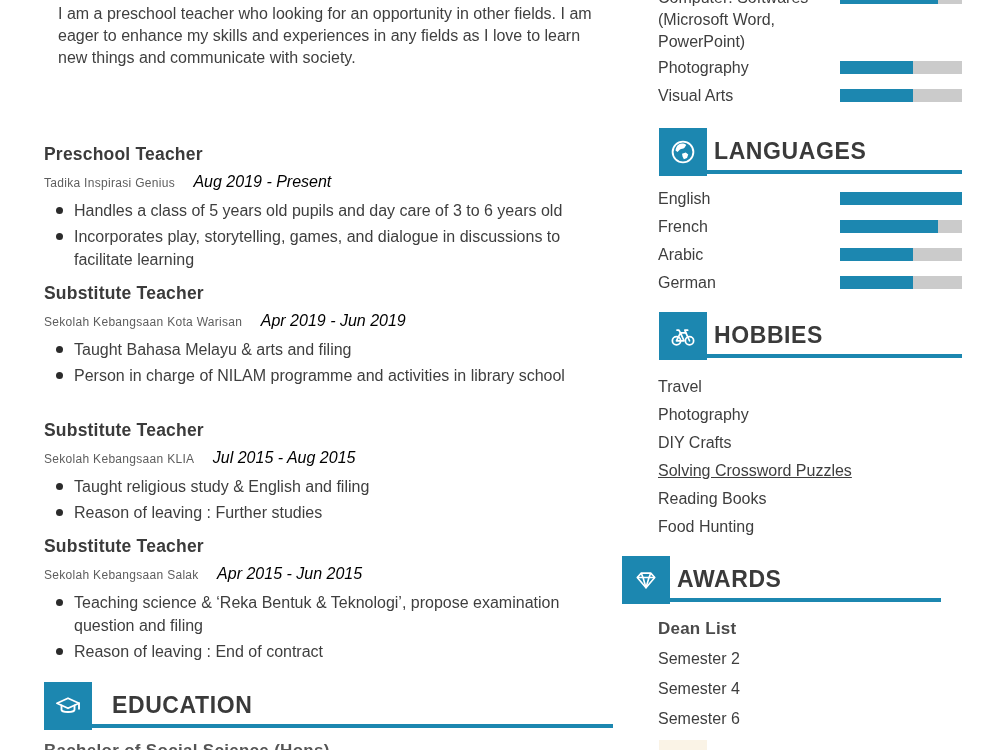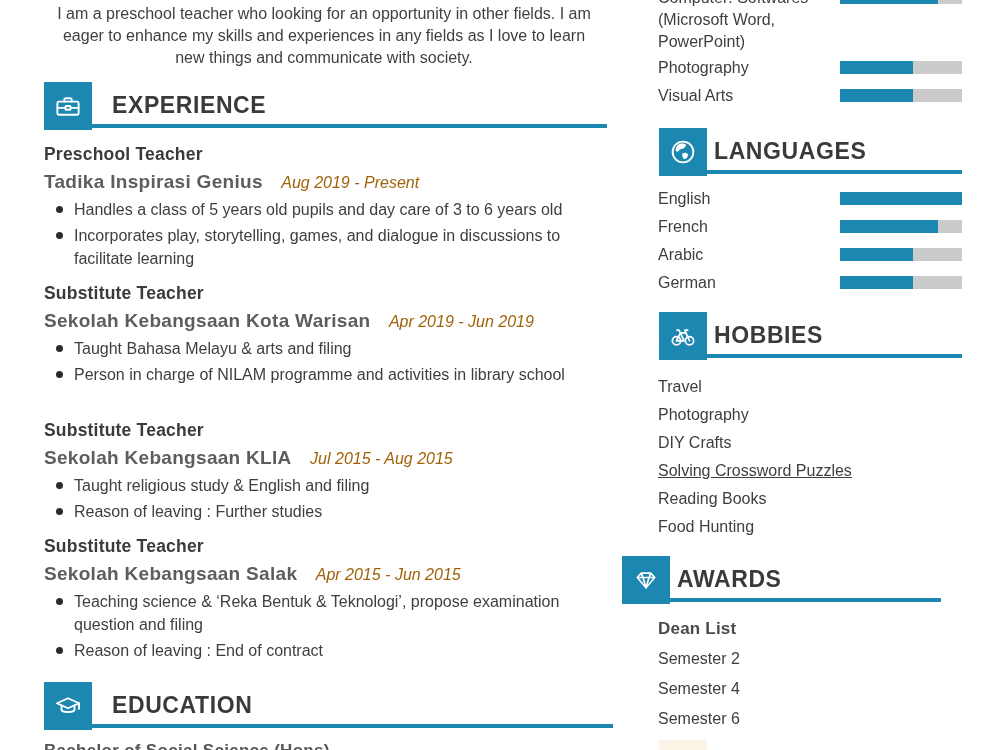--- a/index.html
+++ b/index.html
@@ -15,58 +15,46 @@
     display:flex;align-items:center;justify-content:center;z-index:2;
   }
   .sec-header .icon-box svg{width:30px;height:30px;}
   .sec-header .sec-title{
     position:absolute;top:0;height:48px;line-height:46px;
     font-size:23px;font-weight:700;color:#3a3a3a;letter-spacing:.6px;white-space:nowrap;
   }
   .left-h .sec-title{left:68px;}
   .right-h .sec-title{left:55px;}
   
-  .intro{position:absolute;left:50px;top:-13px;width:548px;font-size:16px;line-height:22px;color:#3f3f3f;text-align:center;}
+  .intro{position:absolute;left:58px;top:-13px;width:548px;font-size:16px;line-height:22px;color:#3f3f3f;}
   .job{position:absolute;left:44px;width:563px;}
   .job .role{font-size:17.5px;font-weight:700;color:#3b3b3b;line-height:21px;margin-bottom:6px;letter-spacing:.2px;}
   .job .company-line{line-height:21px;margin-bottom:5px;}
-  .job .company{font-size:19px;font-weight:700;color:#5d5d5d;letter-spacing:.3px;}
-  .job .dates{font-size:16px;font-style:italic;color:#a16207;margin-left:14px;}
+  .job .company{font-size:12px;font-weight:400;color:#5d5d5d;letter-spacing:.3px;}
+  .job .dates{font-size:16px;font-style:italic;color:#000000;margin-left:14px;}
   .bullets{margin:0;padding:0;list-style:none;}
   .bullet{position:relative;padding-left:30px;font-size:16px;line-height:23px;margin-bottom:3px;color:#3e3e3e;}
   .bullet .dot{position:absolute;left:12px;top:8px;width:7px;height:7px;border-radius:50%;background:#2b2b2b;}
   .degree{position:absolute;left:44px;top:741px;font-size:17px;font-weight:700;color:#555;letter-spacing:.3px;}
   
   .rrow{position:absolute;left:658px;width:304px;display:flex;align-items:flex-start;}
   .rrow .rlabel{flex:1;font-size:16px;line-height:22px;color:#3e3e3e;}
   .bar{width:122px;height:13px;background:#cbcbcb;margin-top:4px;flex:none;}
   .bar .fill{height:100%;background:#1c87b0;}
   .hobby,.award-item{position:absolute;left:658px;width:304px;font-size:16px;line-height:22px;color:#3e3e3e;}
   .award-head{position:absolute;left:658px;width:304px;font-size:17px;line-height:22px;font-weight:700;color:#4a4a4a;letter-spacing:.2px;}
   .next-sec-box{position:absolute;left:659px;top:740px;width:48px;height:10px;background:#faf3e6;}
 </style>
 </head>
 <body>
 
 <div class="page">
 
   <p class="intro">I am a preschool teacher who looking for an opportunity in other fields. I am eager to enhance my skills and experiences in any fields as I love to learn new things and communicate with society.</p>
 
-  <div class="sec-header left-h" style="left:44px;top:82px;width:563px;">
-    <div class="rule"></div>
-    <div class="icon-box">
-      <svg viewBox="0 0 24 24" fill="none" stroke="#fff" stroke-width="1.5" stroke-linejoin="round" stroke-linecap="round">
-        <rect x="3.5" y="8.5" width="17" height="10.5" rx="1.2"></rect>
-        <path d="M9 8.5 V7 a1.2 1.2 0 0 1 1.2-1.2 h3.6 A1.2 1.2 0 0 1 15 7 v1.5"></path>
-        <path d="M3.5 13.5 h6.5 M14 13.5 h6.5"></path>
-        <rect x="10" y="12" width="4" height="3" rx="0.5"></rect>
-      </svg>
-    </div>
-    <div class="sec-title">EXPERIENCE</div>
-  </div>
 
   <div class="job" style="top:144px;">
     <div class="role">Preschool Teacher</div>
     <div class="company-line">
       <span class="company">Tadika Inspirasi Genius</span>
       <span class="dates">Aug 2019 - Present</span>
     </div>
     <ul class="bullets">
       <li class="bullet"><span class="dot"></span><span>Handles a class of 5 years old pupils and day care of 3 to 6 years old</span></li>
       <li class="bullet"><span class="dot"></span><span>Incorporates play, storytelling, games, and dialogue in discussions to facilitate learning</span></li>

